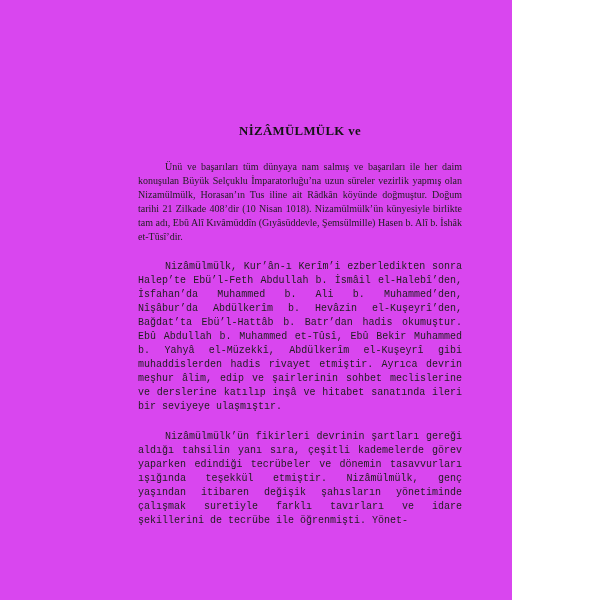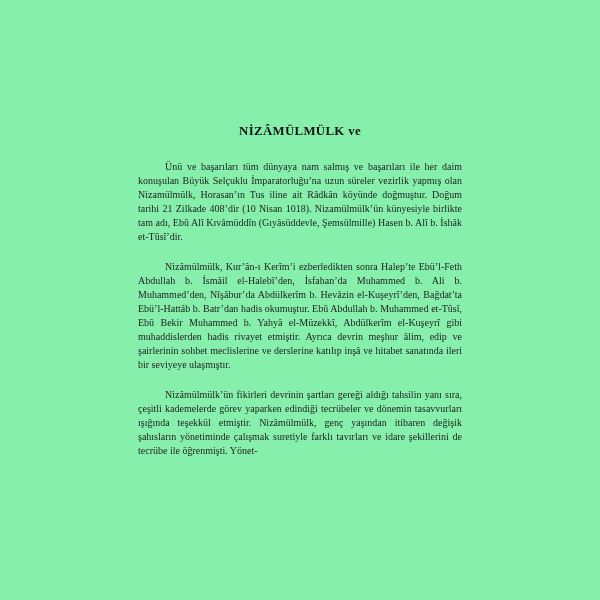--- a/index.html
+++ b/index.html
@@ -10,23 +10,23 @@
   }
   body {
     width: 600px;
     height: 600px;
     overflow: hidden;
     font-family: "Liberation Serif", "DejaVu Serif", serif;
     color: #1a1a1a;
   }
   .page {
     position: relative;
-    width: 600px;
+    width: 512px;
     height: 600px;
-    background: #86efac;
+    background: #d946ef;
     box-sizing: border-box;
     padding-left: 32px;
   }
   .content-block {
     position: absolute;
     left: 138px;
     top: 122px;
     width: 324px;
   }
   .chapter-title {
@@ -49,20 +49,21 @@
     text-justify: inter-word;
     color: #1e1e1e;
     hyphens: manual;
   }
   .body-text p {
     margin: 0;
     text-indent: 27px;
   }
   .body-text p + p {
     margin-top: 16.1px;
+    font-family: Liberation Mono, monospace;
   }
 </style>
 </head>
 <body>
 
 <div class="page">
 
   <div class="content-block">
 
     <h1 class="chapter-title">

